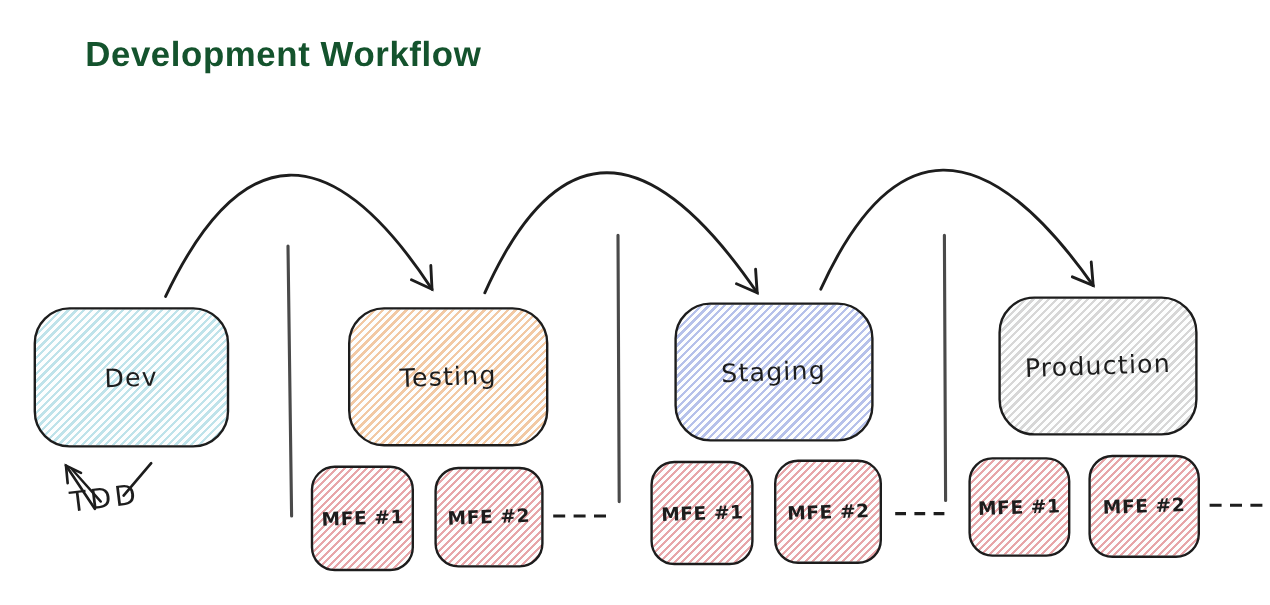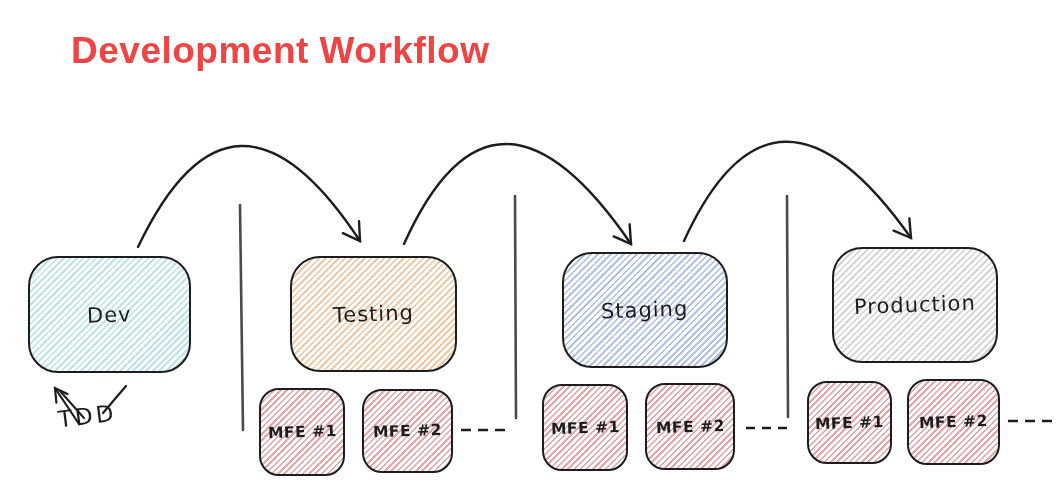--- a/index.html
+++ b/index.html
@@ -14,24 +14,24 @@
     height: 504px;
     background: #ffffff;
     overflow: hidden;
   }
   .page-title {
     position: absolute;
     left: 71px;
     top: 30px;
     margin: 0;
     font-family: "Liberation Sans", sans-serif;
-    font-size: 37px;
+    font-size: 29px;
     font-weight: bold;
     letter-spacing: 0.5px;
-    color: #ef4444;
+    color: #14532d;
     text-align: right;
   }
   svg.overlay {
     position: absolute;
     left: 0; top: 0;
     width: 1058px;
     height: 504px;
     pointer-events: none;
   }
   .box {

